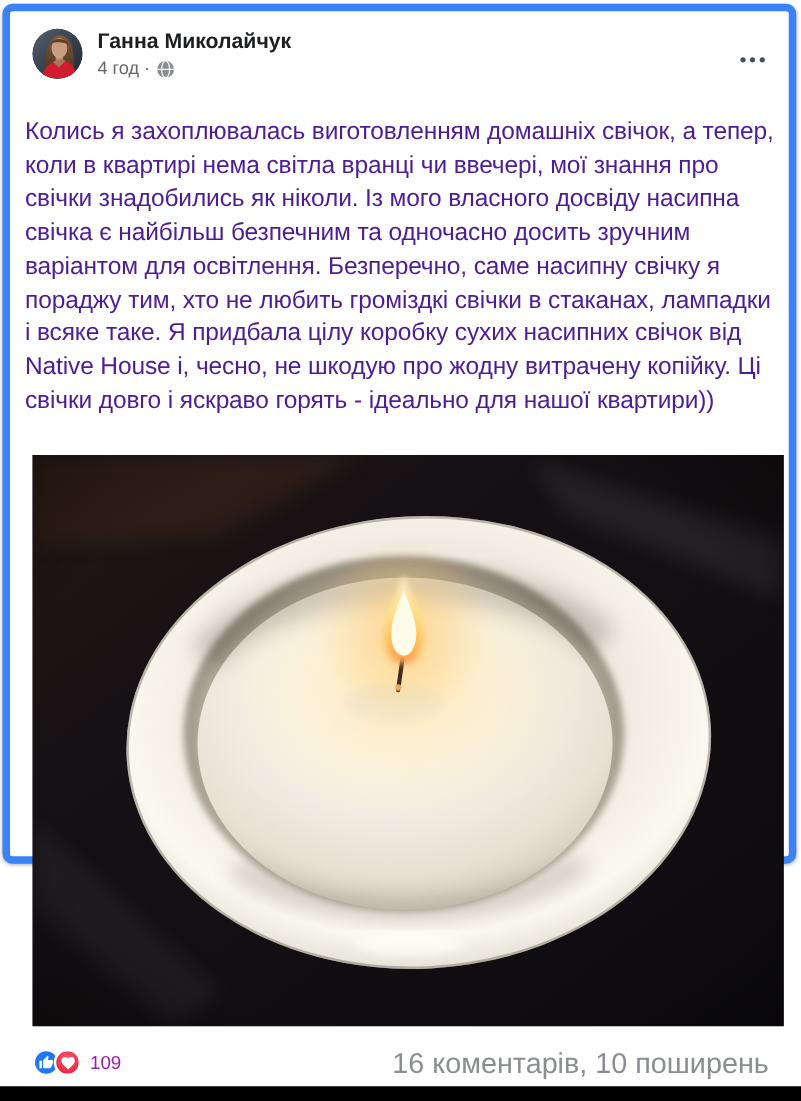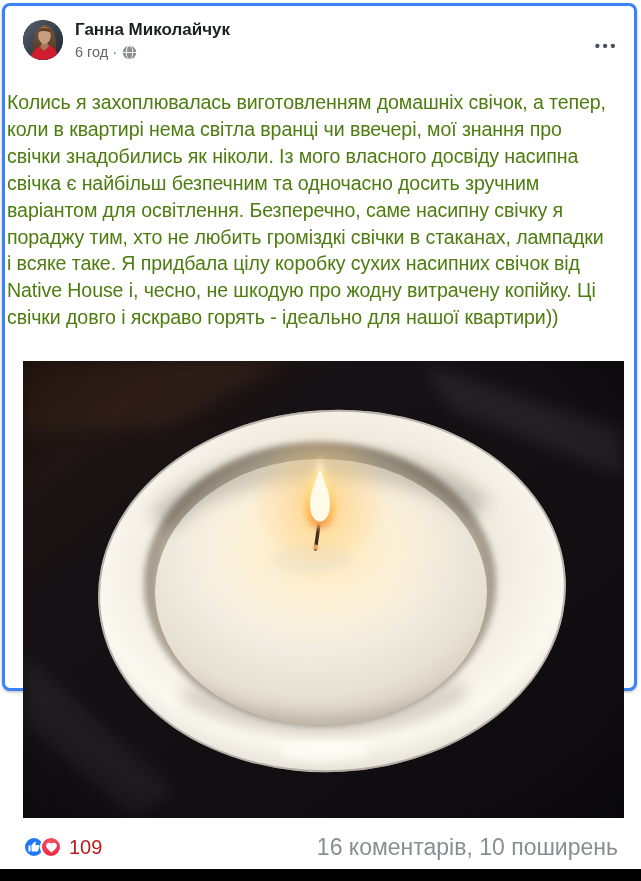--- a/index.html
+++ b/index.html
@@ -5,21 +5,21 @@
   html,body{margin:0;padding:0;}
   body{
     width:641px;height:881px;position:relative;overflow:hidden;
     background:#ffffff;
     font-family:"Liberation Sans", sans-serif;
     -webkit-font-smoothing:antialiased;
   }
   .post-card{
     position:absolute;left:2px;top:3px;width:635px;height:688px;
     box-sizing:border-box;background:#fff;
-    border:3px solid #3b82f6;border-radius:8px;
+    border:6px solid #3b82f6;border-radius:8px;
     box-shadow:0 1px 3px rgba(0,0,0,.30);
   }
   .bottom-strip{
     position:absolute;left:0;top:869px;width:641px;height:12px;background:#000;
   }
   
   .header{position:absolute;left:18px;top:12px;right:14px;height:48px;}
   .avatar{
     position:absolute;left:0;top:2px;width:40px;height:40px;border-radius:50%;
     overflow:hidden;cursor:pointer;background:#2c3644;
@@ -35,22 +35,22 @@
   }
   .meta-row .sep{color:#65676b;}
   .globe{display:inline-flex;margin-left:1px;}
   .more-btn{
     position:absolute;right:2px;top:20px;cursor:pointer;
     color:#46505e;font-size:15px;font-weight:bold;letter-spacing:2.5px;
     line-height:15px;
   }
   
   .post-text{
-    position:absolute;left:2px;top:83px;width:602px;
-    font-size:19.6px;line-height:26.9px;color:#4d7c0f;
+    position:absolute;left:12px;top:83px;width:602px;
+    font-size:19.6px;line-height:26.9px;color:#4c1d95;
     letter-spacing:-0.1px;
   }
   
   .photo{
     position:absolute;left:18px;top:355px;width:601px;height:457px;
     background:#0e0c10;overflow:hidden;cursor:pointer;
   }
   .photo svg{display:block;}
   
   .footer{
@@ -59,21 +59,21 @@
   }
   .reactions{display:flex;align-items:center;cursor:pointer;}
   .rxn{
     width:22px;height:22px;border-radius:50%;box-sizing:border-box;
     border:2px solid #fff;display:flex;align-items:center;justify-content:center;
     position:relative;
   }
   .rxn.like{background:#2078f4;z-index:0;}
   .rxn.love{background:radial-gradient(circle at 50% 35%, #f75c6e 0%, #ee2a48 70%);margin-left:-5px;z-index:1;}
   .rxn svg{display:block;}
-  .reaction-count{margin-left:7px;font-size:20px;color:#b91c1c;text-align:center;}
+  .reaction-count{margin-left:7px;font-size:15px;color:#a21caf;text-align:center;}
   .summary{font-size:23px;color:#8a8d91;cursor:pointer;white-space:nowrap;}
 </style>
 </head>
 <body>
 
 <div class="post-card">
 
   <div class="header">
     <div class="avatar">
       <svg width="40" height="40" viewBox="0 0 40 40">
@@ -99,21 +99,21 @@
           <path d="M14.5,12.5 C16,6.5 27.5,6.5 29.5,13.5 C26,10.5 17.5,10 14.5,12.5 Z" fill="#5d4026"></path>
           <path d="M7.5,40 C8.5,31.5 12.5,28.5 16.5,26.5 L21,31 L26.5,25.5 C31.5,27.5 34.5,31.5 35.5,40 Z" fill="#d11c2e"></path>
           <path d="M16.5,26.5 L21,31 L26.5,25.5 L24,24.5 L19,25 Z" fill="#a8765a"></path>
         </g>
       </svg>
     </div>
 
     <div class="author-name">Ганна Миколайчук</div>
 
     <div class="meta-row">
-      <span>6 год</span>
+      <span>4 год</span>
       <span class="sep">·</span>
       <span class="globe">
         <svg width="15" height="15" viewBox="0 0 16 16">
           <circle cx="8" cy="8" r="7.2" fill="#8a8d91"></circle>
           <g stroke="#ffffff" stroke-width="1.1" fill="none" opacity="0.9">
             <line x1="0.8" y1="8" x2="15.2" y2="8"></line>
             <ellipse cx="8" cy="8" rx="3.4" ry="7.2"></ellipse>
           </g>
         </svg>
       </span>

